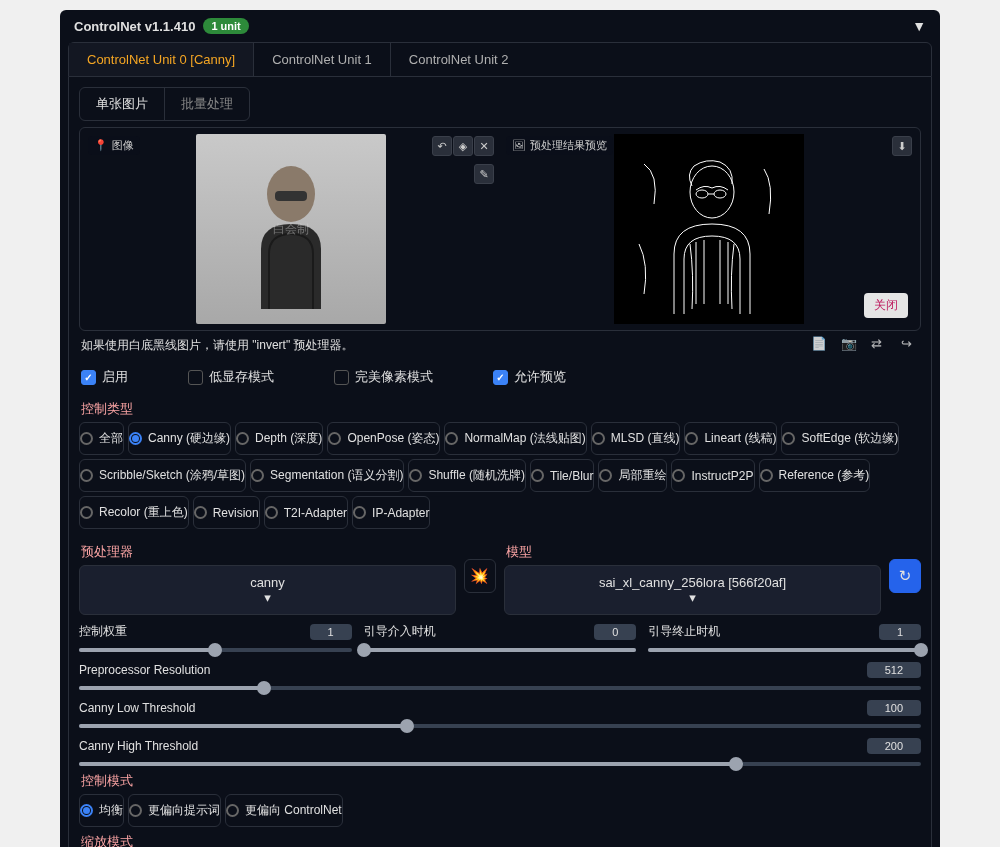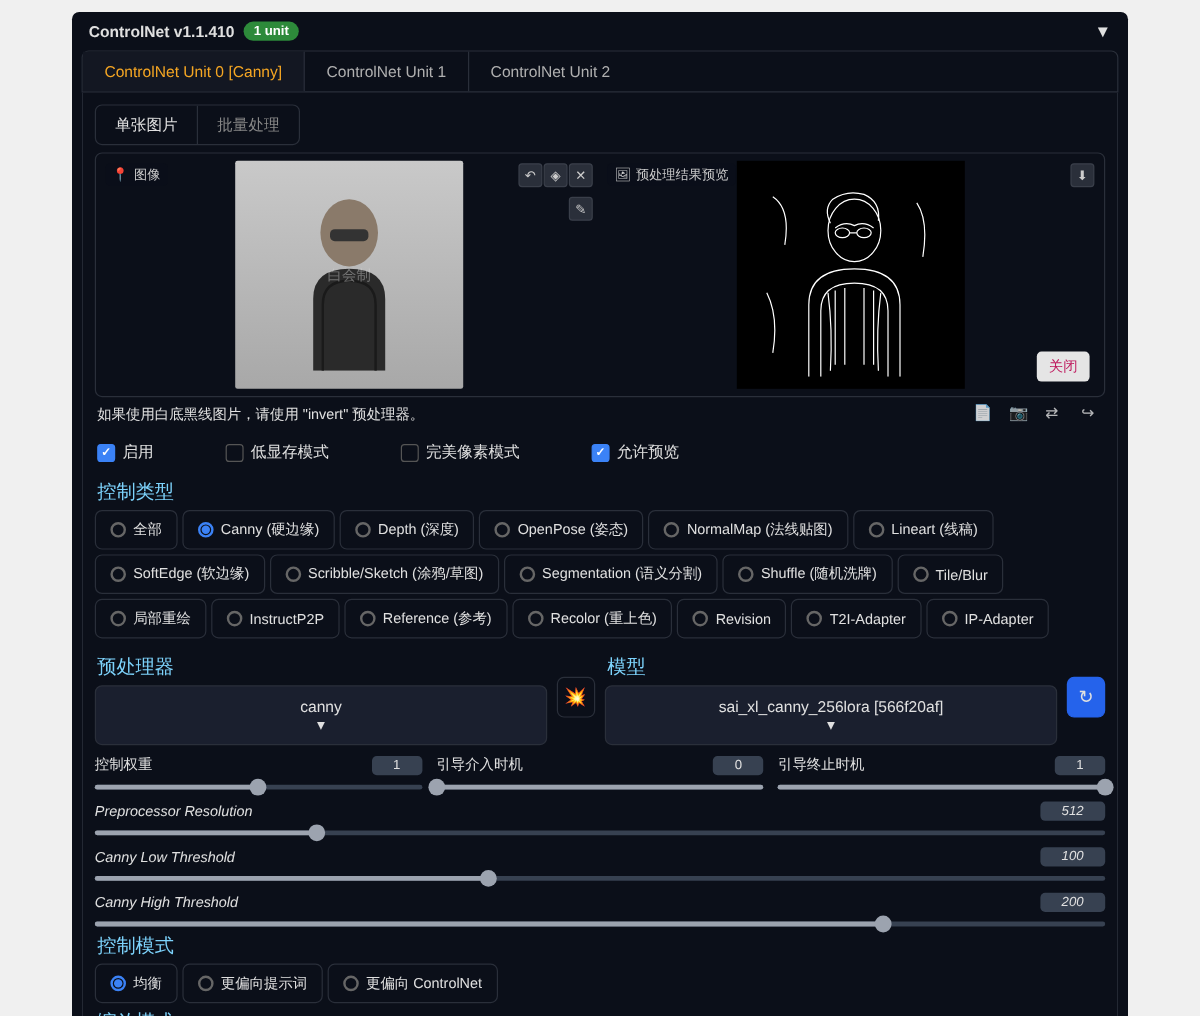--- a/index.html
+++ b/index.html
@@ -41,42 +41,42 @@
 .hint { color: #e0e0e0; font-size: 12px; padding: 6px 2px; }
 .toolrow { display: flex; justify-content: flex-end; gap: 14px; padding: 0 4px 4px; }
 .toolico { width: 16px; height: 16px; cursor: pointer; opacity: .8; }
 
 .chkrow { display: flex; gap: 60px; padding: 8px 2px; }
 .chk { display: flex; align-items: center; gap: 6px; cursor: pointer; }
 .chkbox { width: 15px; height: 15px; border: 1px solid #555; border-radius: 3px; display: flex; align-items: center; justify-content: center; }
 .chkbox.on { background: #3b82f6; border-color: #3b82f6; }
 .chkbox.on::after { content: "✓"; color: #fff; font-size: 10px; font-weight: bold; }
 
-.lbl { color: #7dd3fc; font-size: 16px; padding: 6px 2px 4px; }
+.lbl { color: #fca5a5; font-size: 13px; padding: 6px 2px 4px; }
 .radgrid { display: flex; flex-wrap: wrap; gap: 4px; }
-.rad { display: flex; align-items: center; gap: 6px; padding: 7px 12px; border: 1px solid #2a2f3a; border-radius: 6px; cursor: pointer; font-size: 12px; }
+.rad { display: flex; align-items: center; gap: 6px; padding: 7px 0; border: 1px solid #2a2f3a; border-radius: 6px; cursor: pointer; font-size: 12px; }
 .radot { width: 13px; height: 13px; border: 2px solid #666; border-radius: 50%; display: flex; align-items: center; justify-content: center; }
 .rad.on .radot { border-color: #3b82f6; }
 .rad.on .radot::after { content: ""; width: 7px; height: 7px; background: #3b82f6; border-radius: 50%; }
 
 .selrow { display: flex; gap: 8px; align-items: center; }
 .selcol { flex: 1; display: flex; flex-direction: column; }
 .sel { background: #1a1f2e; border: 1px solid #2a2f3a; border-radius: 6px; padding: 9px 12px; display: flex; align-items: center; justify-content: space-between; cursor: pointer; flex-direction: column; }
 .sqbtn { width: 32px; height: 34px; display: flex; align-items: center; justify-content: center; border: 1px solid #2a2f3a; border-radius: 6px; cursor: pointer; font-size: 15px; }
 .sqbtn.blue { background: #2563eb; border-color: #2563eb; }
 
 .slrow { display: flex; gap: 12px; padding-top: 8px; }
 .slcol { flex: 1; }
 .slhdr { display: flex; align-items: center; justify-content: space-between; padding-bottom: 4px; font-size: 12px; }
 .slval { background: #374151; padding: 2px 18px; border-radius: 4px; font-size: 11px; }
 .sltrack { height: 4px; background: #374151; border-radius: 2px; position: relative; margin-top: 4px; }
 .slfill { position: absolute; left: 0; top: 0; height: 100%; background: #9ca3af; border-radius: 2px; }
 .slthumb { position: absolute; top: -5px; width: 14px; height: 14px; background: #9ca3af; border-radius: 50%; transform: translateX(-7px); cursor: pointer; }
 
-.sl1 { padding-top: 10px; font-style: italic; }
+.sl1 { padding-top: 10px; }
 </style>
 </head>
 <body>
 
 <div class="panel">
   <div class="hdr">
     <span class="hdr-title">ControlNet v1.1.410</span>
     <span class="badge">1 unit</span>
     <span class="hdr-caret">▼</span>
   </div>
@@ -195,20 +195,24 @@
       <div class="rad">
           <span class="radot"></span>
           <span>OpenPose (姿态)</span>
         </div>
       <div class="rad">
           <span class="radot"></span>
           <span>NormalMap (法线贴图)</span>
         </div>
       <div class="rad">
           <span class="radot"></span>
+          <span>MLSD (直线)</span>
+        </div>
+      <div class="rad">
+          <span class="radot"></span>
           <span>Lineart (线稿)</span>
         </div>
       <div class="rad">
           <span class="radot"></span>
           <span>SoftEdge (软边缘)</span>
         </div>
       <div class="rad">
           <span class="radot"></span>
           <span>Scribble/Sketch (涂鸦/草图)</span>
         </div>

